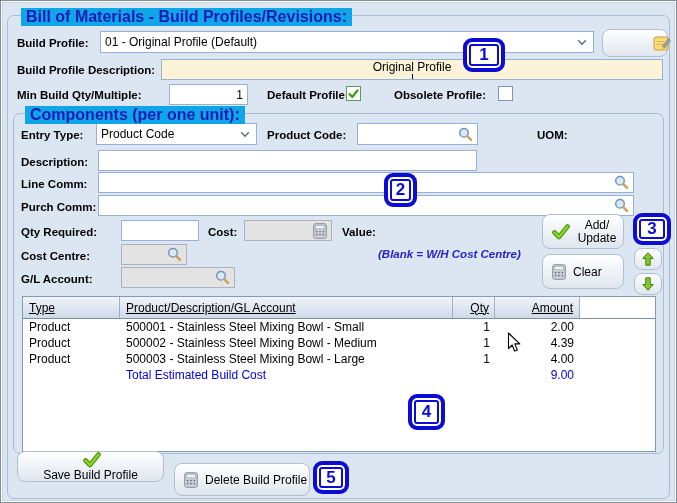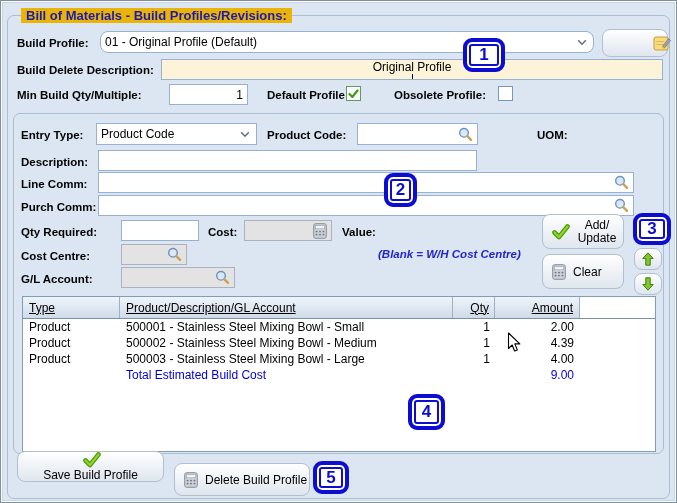--- a/index.html
+++ b/index.html
@@ -7,22 +7,22 @@
   #screen{
     position:relative; width:677px; height:503px;
     background:#dbe6f2;
     border:1px solid #818d99;
     box-shadow: inset 0 0 0 1px #fbfdfe, inset 0 0 0 2px #c9d6e3;
     font-family:"Liberation Sans", sans-serif;
     overflow:hidden;
   }
   .grp{ position:absolute; border:1px solid #a9bdd3; border-radius:7px; }
   .grp-title{
-    position:absolute; background:#eab308; color:#1b1bb4;
-    font-size:13px; font-weight:bold; padding:0 5px; white-space:nowrap; z-index:2;
+    position:absolute; background:#0ea5e9; color:#1b1bb4;
+    font-size:16px; font-weight:bold; padding:0 5px; white-space:nowrap; z-index:2;
   }
   .lbl{ position:absolute; font-size:11.5px; font-weight:bold; color:#000; white-space:nowrap; }
   .inp{
     position:absolute; background:#fff; border:1px solid #96b1d2;
     font-size:12px; color:#000; display:flex; align-items:center; padding:0 4px;
   }
   .inp.disabled{ background:#e3e3e3; border-color:#a9b2bd; }
   .inp.cream{ background:#fdf3d9; }
   .inp.num{ justify-content:flex-end; }
   .icon-right{ margin-left:auto; display:flex; align-items:center; }
@@ -81,42 +81,42 @@
 </style>
 </head>
 <body>
 
 <div id="screen">
 
   <div class="grp" style="left:6px; top:14px; width:663px; height:484px;"></div>
   <div class="grp-title" style="left:20px; top:7px;">Bill of Materials - Build Profiles/Revisions:</div>
 
   <div class="lbl" style="left:16px; top:36px;">Build Profile:</div>
-  <div class="inp" style="left:99px; top:30px; width:494px; height:22px;border-radius:8px;">
+  <div class="inp" style="left:99px; top:30px; width:494px; height:22px;">
     <span>01 - Original Profile (Default)</span>
     <span class="chev">
       <svg width="10" height="7" viewBox="0 0 10 7">
           <path d="M1.2 1.2 L5 5.2 L8.8 1.2" stroke="#5f6f80" stroke-width="1.5" fill="none"></path>
         </svg>
     </span>
   </div>
   <div class="btn" style="left:601px; top:28px; width:66px; height:28px;padding-left:41px;">
     <span class="bicon">
       <svg width="19" height="17" viewBox="0 0 19 17">
         <rect x="1" y="2" width="14" height="13" rx="2" fill="#f9dc7a" stroke="#c99c3a"></rect>
         <line x1="3.5" y1="6.5" x2="11.5" y2="6.5" stroke="#d8b85a"></line>
         <line x1="3.5" y1="9.5" x2="11.5" y2="9.5" stroke="#d8b85a"></line>
         <polygon points="9.5,11.5 15.5,3.5 17.5,5.5 11.5,13" fill="#9aa3ae" stroke="#6a7480" stroke-width="0.7"></polygon>
         <polygon points="9.5,11.5 11.5,13 8.8,14 " fill="#f0c040"></polygon>
       </svg>
     </span>
     <span class="btxt">New</span>
   </div>
 
-  <div class="lbl" style="left:16px; top:63px;">Build Delete Description:</div>
+  <div class="lbl" style="left:16px; top:63px;">Build Profile Description:</div>
   <div class="inp cream" style="left:160px; top:58px; width:502px; height:21px;flex-direction:column;">
     <span>Original Profile</span>
     <span class="caret"></span>
   </div>
 
   <div class="lbl" style="left:16px; top:88px;">Min Build Qty/Multiple:</div>
   <div class="inp num" style="left:168px; top:83px; width:79px; height:21px;">
     <span>1</span>
   </div>
   <div class="lbl" style="left:266px; top:88px;">Default Profile:</div>
@@ -126,20 +126,21 @@
           <path d="M1.5 5 L4.3 8 L9.5 1.5" fill="none" stroke="#3f9a10" stroke-width="2.2" stroke-linecap="round" stroke-linejoin="round"></path>
         </svg>
     </span>
   </div>
   <div class="lbl" style="left:393px; top:88px;">Obsolete Profile:</div>
   <div class="cb" style="left:497px; top:85px;">
     
   </div>
 
   <div class="grp" style="left:12px; top:112px; width:651px; height:341px;"></div>
+  <div class="grp-title" style="left:24px; top:105px;">Components (per one unit):</div>
 
   <div class="lbl" style="left:20px; top:128px;">Entry Type:</div>
   <div class="inp" style="left:95px; top:122px; width:161px; height:22px;">
     <span>Product Code</span>
     <span class="chev">
       <svg width="10" height="7" viewBox="0 0 10 7">
           <path d="M1.2 1.2 L5 5.2 L8.8 1.2" stroke="#5f6f80" stroke-width="1.5" fill="none"></path>
         </svg>
     </span>
   </div>

